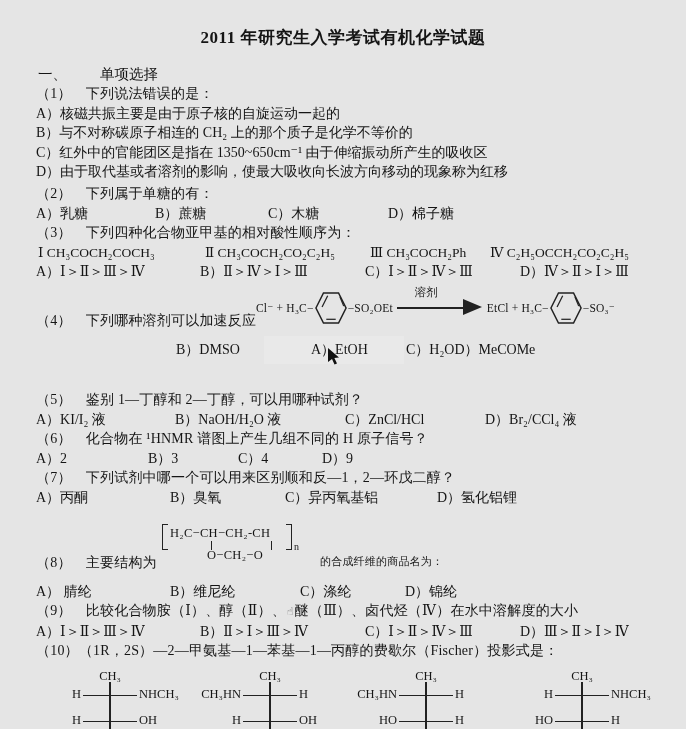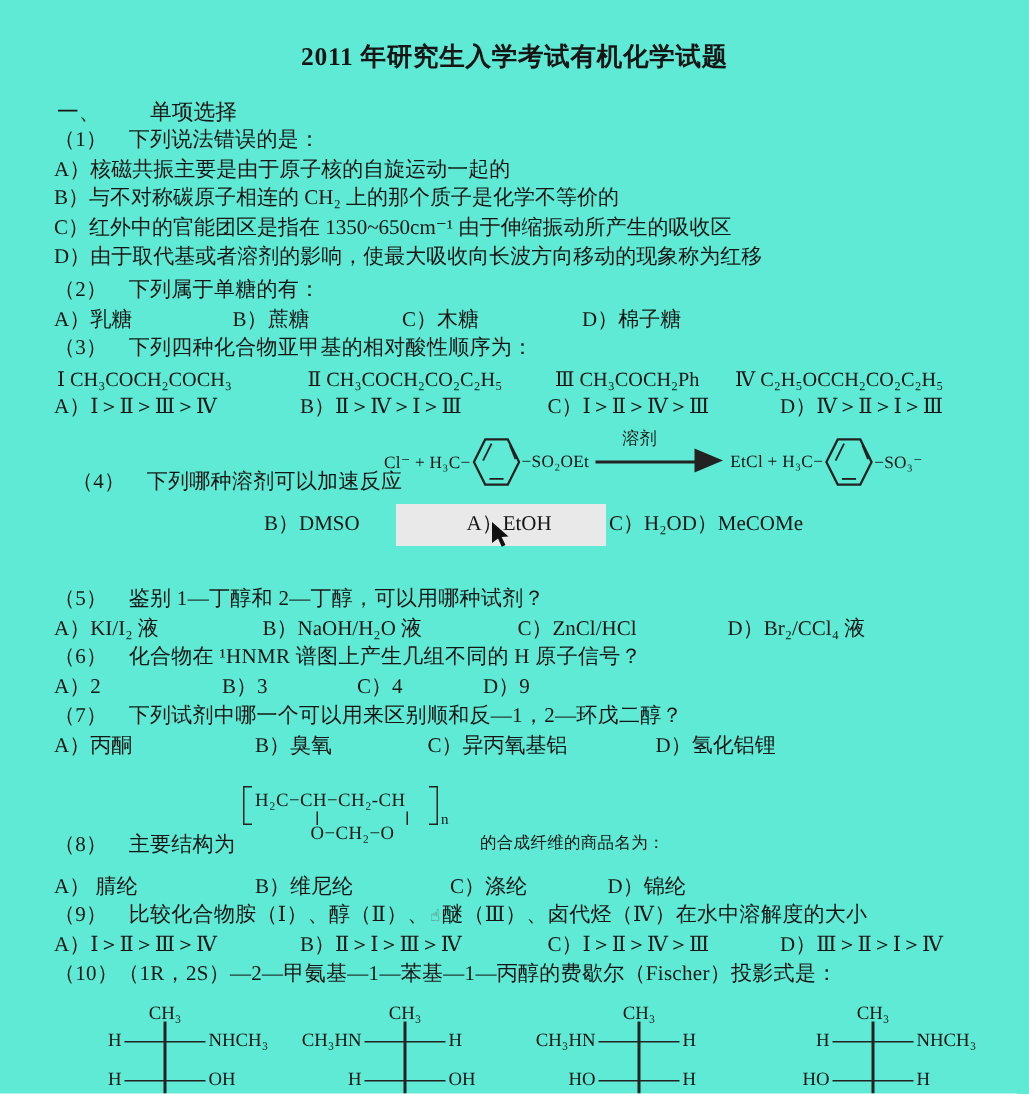--- a/index.html
+++ b/index.html
@@ -1,16 +1,16 @@
 <!DOCTYPE html>
 <html><head>
 <meta charset="utf-8">
 <style>
   html,body{margin:0;padding:0;background:#fff;}
-  .page{position:relative;width:686px;height:729px;background:#5eead4;overflow:hidden;
+  .page{position:relative;width:686px;height:729px;background:#e5e5e5;overflow:hidden;
         font-family:"Liberation Serif","DejaVu Serif",serif;color:#151515;box-sizing:border-box;}
   .title{margin:26px 0 0 0;text-align:center;font-size:17px;font-weight:bold;letter-spacing:.5px;}
   .section{margin-top:16px;padding-left:38px;font-size:14.5px;}
   .section .sec-label{display:inline-block;width:62px;}
   .line{padding-left:36px;font-size:14px;line-height:19.6px;min-height:19.6px;}
   .stem{letter-spacing:.2px;}
   .orow{display:flex;padding-left:36px;font-size:14px;line-height:19.6px;position:relative;}
   .orow span{display:inline-block;position:relative;z-index:1;}
   .q2o span:nth-child(1){width:119px}.q2o span:nth-child(2){width:113px}.q2o span:nth-child(3){width:120px}
   .q3c{padding-left:38px;font-size:13.5px}
@@ -18,21 +18,21 @@
   .q3o span:nth-child(1){width:164px}.q3o span:nth-child(2){width:165px}.q3o span:nth-child(3){width:155px}
   .q4o span:nth-child(1){width:140px}.q4o span:nth-child(2){width:135px}.q4o span:nth-child(3){width:95px}
   .q5o span:nth-child(1){width:139px}.q5o span:nth-child(2){width:170px}.q5o span:nth-child(3){width:140px}
   .q6o span:nth-child(1){width:112px}.q6o span:nth-child(2){width:90px}.q6o span:nth-child(3){width:84px}
   .q7o span:nth-child(1){width:134px}.q7o span:nth-child(2){width:115px}.q7o span:nth-child(3){width:152px}
   .q8o span:nth-child(1){width:134px}.q8o span:nth-child(2){width:130px}.q8o span:nth-child(3){width:105px}
   .q9o span:nth-child(1){width:164px}.q9o span:nth-child(2){width:165px}.q9o span:nth-child(3){width:155px}
 
   
   .q4block{position:relative;height:78px;margin-top:6px;}
-  .q4stem{position:absolute;left:36px;top:24px;font-size:14px;margin-left:12px;}
+  .q4stem{position:absolute;left:36px;top:24px;font-size:14px;}
   .scheme{position:absolute;left:256px;top:2px;display:flex;align-items:center;font-size:11.5px;white-space:nowrap;}
   .scheme .frm{letter-spacing:.2px;}
   .ringsvg{display:block;margin:0 1px;}
   .rxnarrow{position:relative;width:86px;height:20px;margin:0 4px;}
   .rxnarrow .shaft{position:absolute;left:0;top:9px;width:72px;height:1.6px;background:#222;}
   .rxnarrow .head{position:absolute;left:66px;top:1px;width:0;height:0;border-left:19px solid #222;border-top:8.5px solid transparent;border-bottom:8.5px solid transparent;}
   .rxnarrow .albl{position:absolute;left:18px;top:-13px;font-size:11.5px;}
   .q4opts{position:absolute;left:0;top:52px;width:100%;}
   .hilite{position:absolute;left:228px;top:-4px;width:262px;height:28px;background:#e9e9e9;z-index:0;}
   .mcursor{position:absolute;left:327px;top:7px;z-index:3;}

